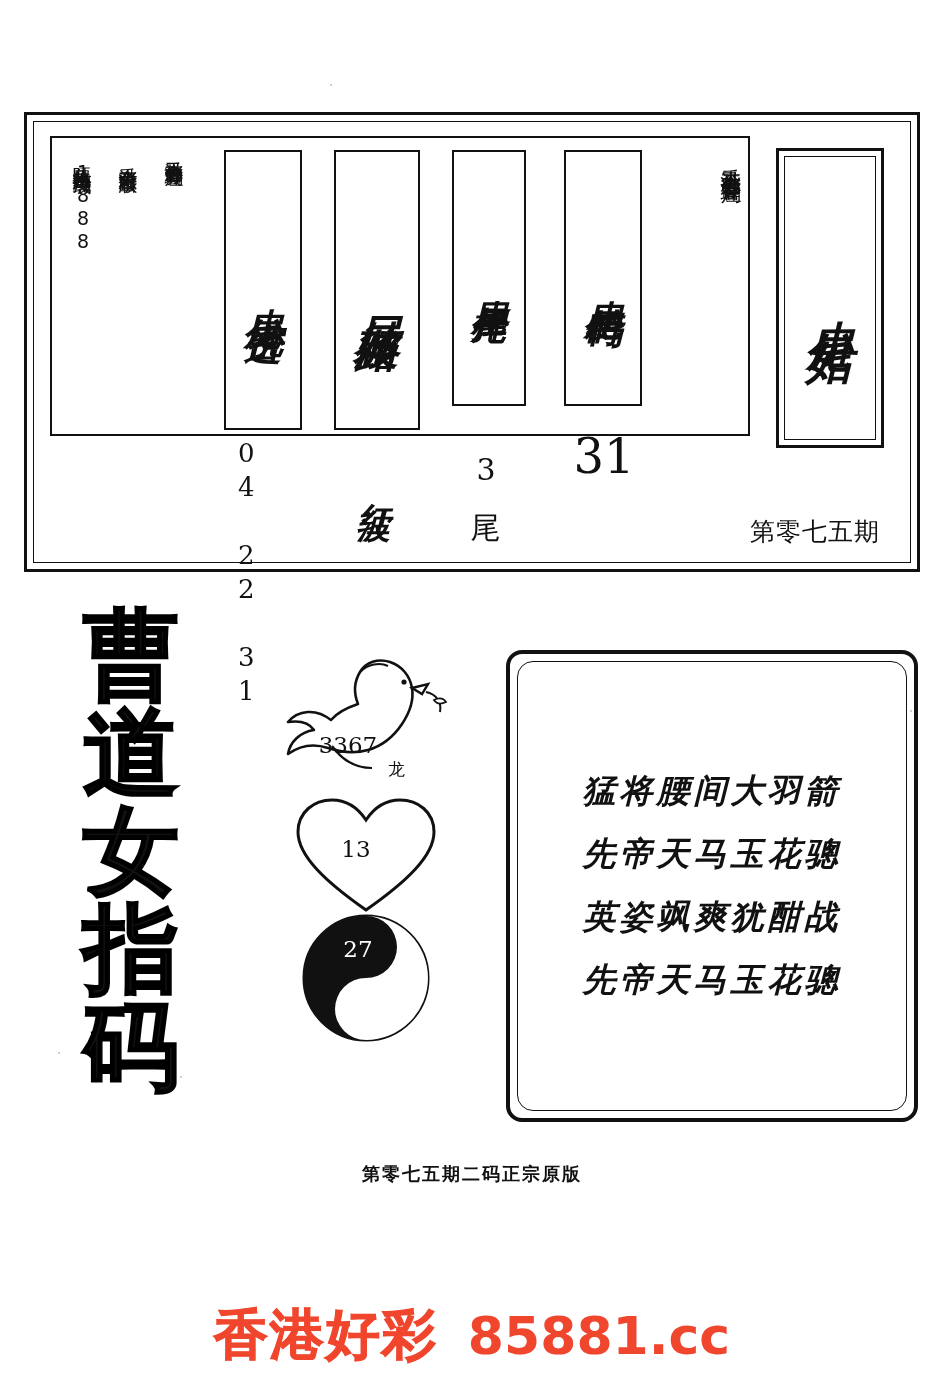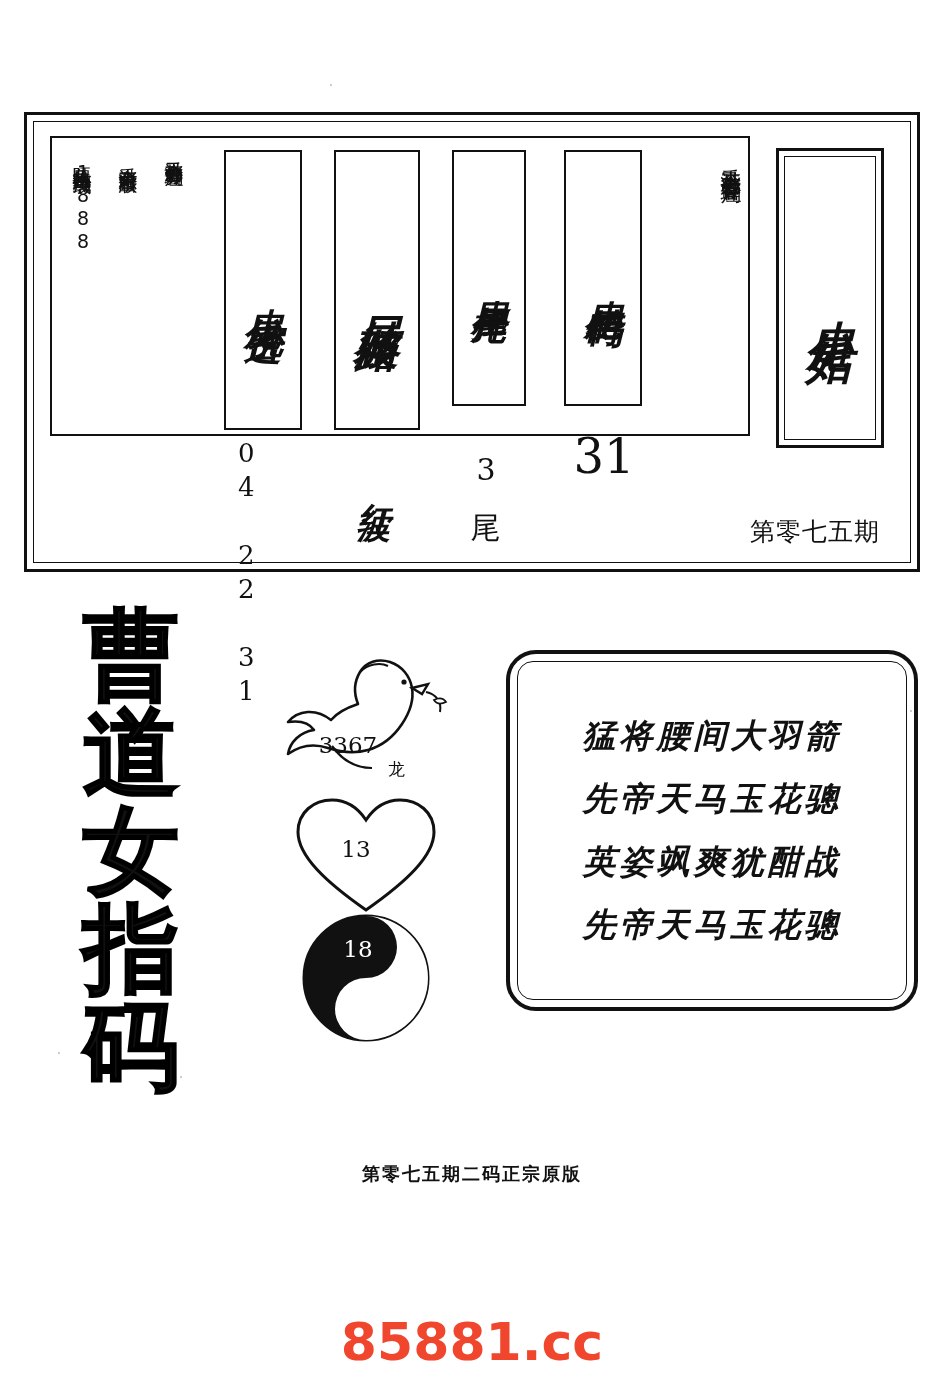--- a/index.html
+++ b/index.html
@@ -172,23 +172,23 @@
     font-size: 17px;
     font-family: "DejaVu Serif", serif;
   }
 
   
   .poem-box {
     position: absolute;
     left: 506px;
     top: 650px;
     width: 412px;
-    height: 361px;
+    height: 472px;
     border: 4px solid #111;
-    border-radius: 30px;
+    border-radius: 16px;
     box-sizing: border-box;
   }
   .poem-box-inner {
     position: absolute;
     left: 7px; top: 7px; right: 7px; bottom: 7px;
     border: 1px solid #111;
     border-radius: 16px;
     box-sizing: border-box;
     display: flex;
     flex-direction: column;
@@ -326,34 +326,35 @@
              C88 18, 100 10, 114 10 C132 10, 148 22, 148 42 C148 66, 120 92, 80 120 Z" fill="#ffffff" stroke="#111" stroke-width="3"></path>
   </svg>
   <div class="num-overlay heart-num">13</div>
 
   <svg width="140" height="140" viewBox="0 0 140 140" style="position:absolute; left:20px; top:268px;">
     <circle cx="70" cy="70" r="62" fill="#111" stroke="#111" stroke-width="3"></circle>
     <path d="M70 8 A62 62 0 0 1 70 132 A31 31 0 0 1 70 70 A31 31 0 0 0 70 8 Z" fill="#ffffff"></path>
     <circle cx="70" cy="39" r="9" fill="#111"></circle>
     <circle cx="70" cy="101" r="9" fill="#ffffff"></circle>
   </svg>
-  <div class="num-overlay yy-num">18</div>
+  <div class="num-overlay yy-num">27</div>
 </div>
 
 <div class="poem-box">
   <div class="poem-box-inner">
     <div class="poem-line">猛将腰间大羽箭</div>
     <div class="poem-line">先帝天马玉花骢</div>
     <div class="poem-line">英姿飒爽犹酣战</div>
     <div class="poem-line">先帝天马玉花骢</div>
   </div>
 </div>
 
 <div class="caption">第零七五期二码正宗原版</div>
 
 <div class="footer">
+  <div class="footer-cn">香港好彩</div>
   <div class="footer-url">85881.cc</div>
 </div>
 
 <div class="speck" style="left:330px; top:84px;"></div>
 <div class="speck" style="left:58px; top:1052px;"></div>
 <div class="speck" style="left:180px; top:1076px;"></div>
 <div class="speck" style="left:910px; top:710px;"></div>
 
 </body></html>

